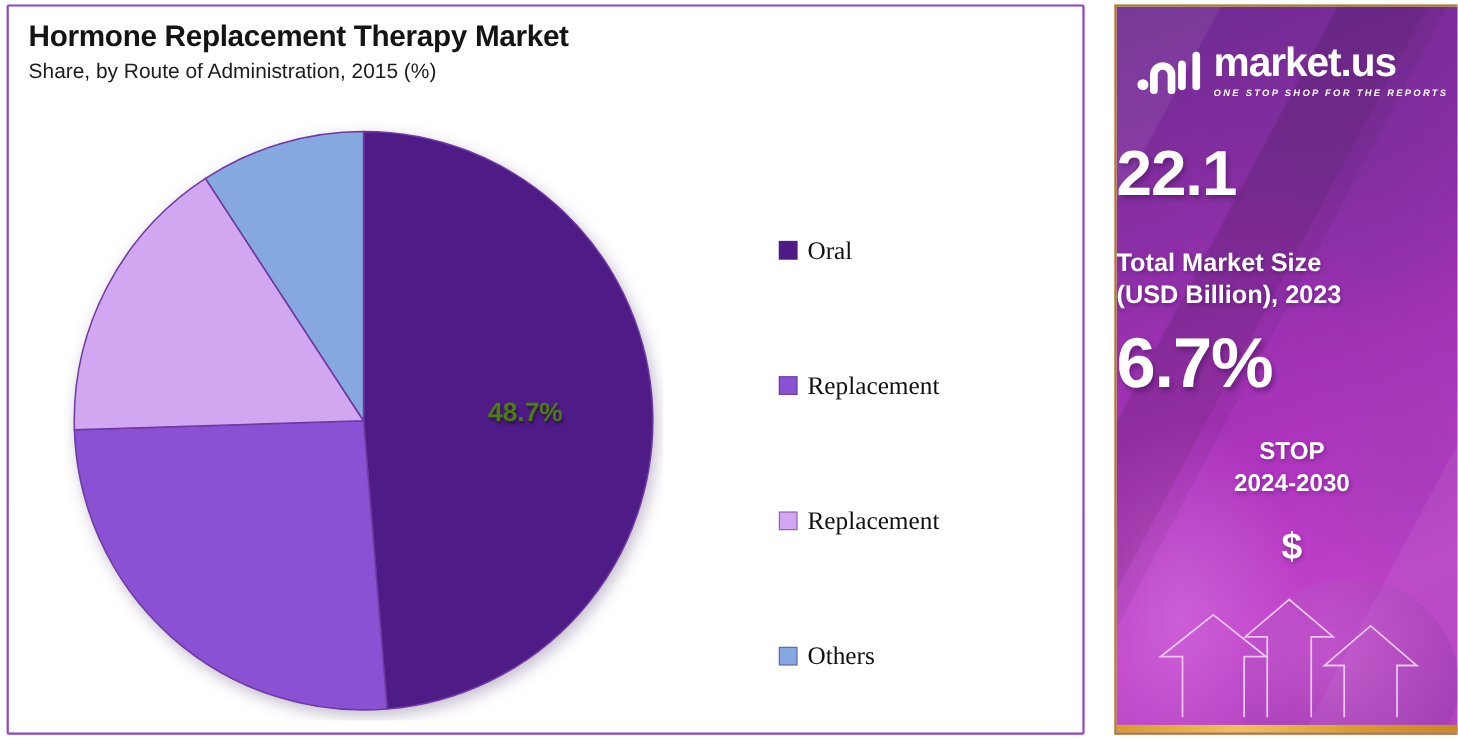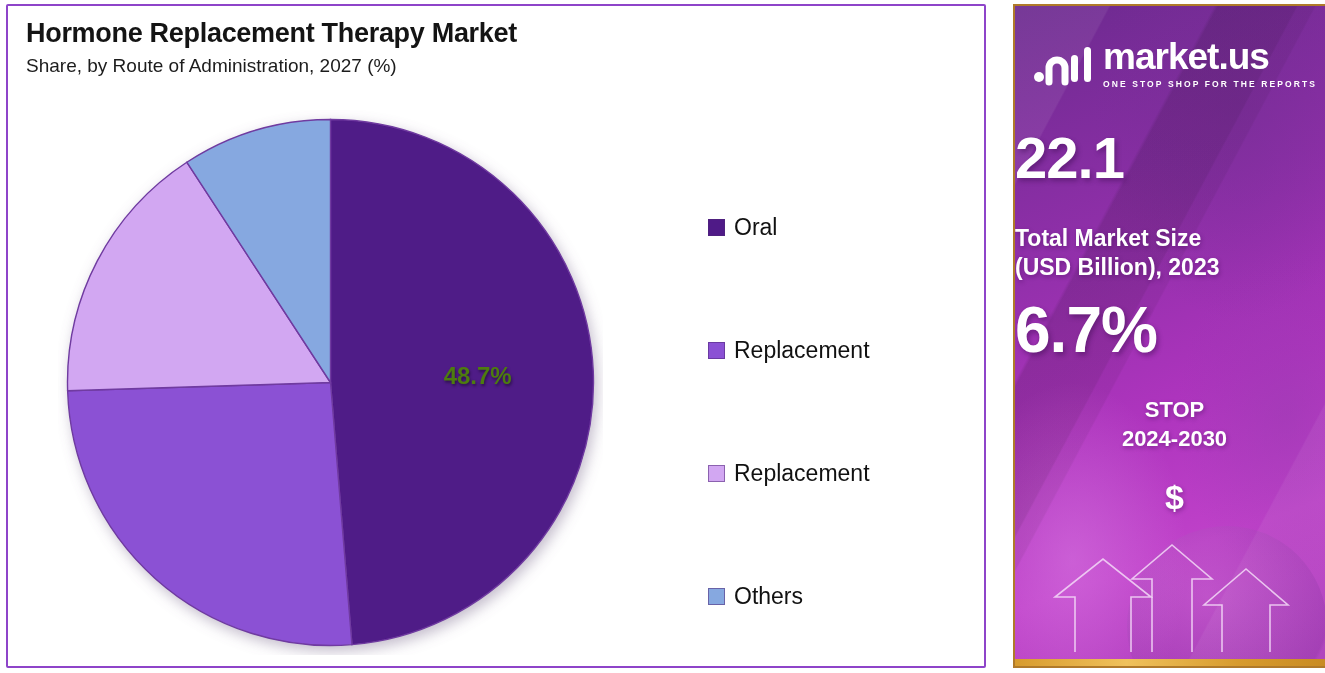--- a/index.html
+++ b/index.html
@@ -44,21 +44,21 @@
   }
 
   
   #legend { position:absolute; left:700px; top:160px; width:260px; }
   .legend-item { display:flex; align-items:center; height:123px; }
   .legend-swatch {
     width:17px; height:17px; flex:0 0 17px;
     border:1px solid rgba(80,40,120,.55);
     margin-right:9px;
   }
-  .legend-label { font-size:23px; color:#111; white-space:nowrap; }
+  .legend-label { font-size:23px; color:#111; white-space:nowrap;font-family:Liberation Serif, serif; }
 
   
   #brand-panel {
     position:absolute; left:996px; top:4px;
     width:323px; height:664px;
     border:2px solid #b07a2a;
     overflow:hidden;
     background:
       radial-gradient(ellipse 60% 45% at 18% 84%, rgba(216,120,226,.55) 0%, rgba(216,120,226,0) 60%),
       radial-gradient(ellipse 55% 40% at 85% 62%, rgba(150,60,175,.45) 0%, rgba(150,60,175,0) 62%),
@@ -92,20 +92,21 @@
   #logo-mark { width:62px; height:46px; margin-right:9px; }
   #logo-text-wrap { display:flex; flex-direction:column; }
   #logo-wordmark {
     font-size:37px; font-weight:bold; color:#fff; line-height:1;
     letter-spacing:-1px;
   }
   #logo-tagline {
     font-size:8.5px; color:#fff; letter-spacing:2.1px;
     margin-top:4px; font-weight:bold; white-space:nowrap;
     text-align:center;
+    font-style:italic;
   }
 
   .stat-big {
     position:absolute; left:0; width:100%; 
     color:#fff; font-weight:bold;
     text-shadow:2px 3px 5px rgba(60,10,80,.45);
   }
   #market-size-value { top:118px; font-size:58px; letter-spacing:-1px; }
   #market-size-caption {
     position:absolute; left:0; top:218px; width:100%;
@@ -129,21 +130,21 @@
 </style>
 </head>
 <body>
 
 <div id="root">
 
   <section id="chart-panel">
 
     <div id="title-block">
       <h1 id="chart-title">Hormone Replacement Therapy Market</h1>
-      <h2 id="chart-subtitle">Share, by Route of Administration, 2027 (%)</h2>
+      <h2 id="chart-subtitle">Share, by Route of Administration, 2015 (%)</h2>
     </div>
 
     <div id="pie-wrap">
       <svg id="pie-svg" viewBox="0 0 545 545">
         <defs>
           <filter id="pieShadow" x="-25%" y="-25%" width="150%" height="150%">
             <feDropShadow dx="3" dy="5" stdDeviation="7" flood-color="#7d6a8e" flood-opacity="0.45"></feDropShadow>
           </filter>
         </defs>
         <g id="pie-slices" filter="url(#pieShadow)">

